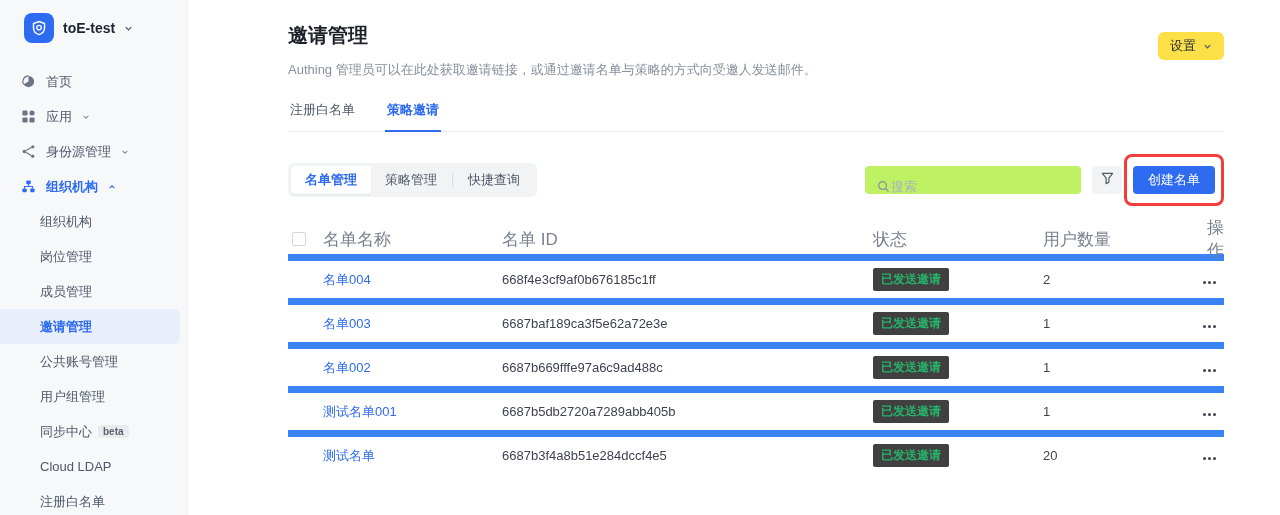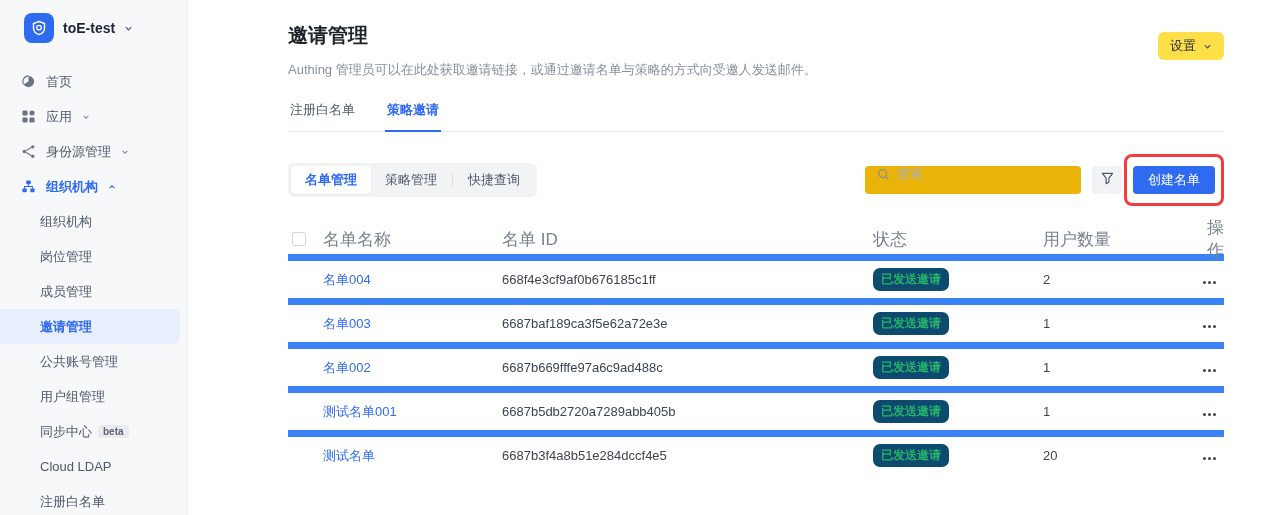--- a/index.html
+++ b/index.html
@@ -32,38 +32,38 @@
   .tabs { display:flex; gap:28px; margin-top:16px; border-bottom:1px solid #e8eaee; }
   .tab { font-size:13px; color:#4e5969; padding:6px 2px 11px; cursor:pointer; }
   .tab.active { color:#2e6bf0; font-weight:bold; border-bottom:2px solid #2e6bf0; margin-bottom:-1px; }
 
   .toolbar { display:flex; justify-content:space-between; align-items:center; margin-top:31px; }
   .segmented { display:flex; align-items:center; background:#f2f3f5; border-radius:6px; padding:3px; height:34px;text-align:center; }
   .seg { font-size:13px; color:#4e5969; padding:5px 14px; border-radius:4px; cursor:pointer; line-height:18px; }
   .seg.active { background:#fff; color:#2e6bf0; font-weight:bold; box-shadow:0 1px 2px rgba(0,0,0,0.06); }
   .seg-divider { width:1px; height:14px; background:#d9dce1; margin:0 1px; }
   .toolbar-right { display:flex; align-items:center; gap:11px; }
-  .search-box { display:flex; align-items:flex-start; gap:6px; width:216px; height:28px; background:#eab308; border-radius:4px; padding:0 10px; }
+  .search-box { display:flex; align-items:flex-end; width:216px; height:28px; background:#bef264; border-radius:4px; padding:0 10px; }
   .search-box input { border:none; outline:none; background:transparent; font-size:13px; color:#272e3b; width:100%; font-family:inherit; }
   .search-box input::placeholder { color:#a9b0bc; }
   .filter-btn { width:30px; height:28px; background:#f2f3f5; border:none; border-radius:4px; display:flex; align-items:center; justify-content:center; cursor:pointer; }
   .create-wrap { position:relative; display:inline-flex; margin-right:9px; }
   .create-btn { height:28px; padding:0 15px; background:#2e6bf0; color:#fff; border:none; border-radius:4px; font-size:13px; cursor:pointer; font-family:Liberation Sans, sans-serif; }
   .red-annotation { position:absolute; left:-9px; right:-9px; top:-12px; bottom:-12px; border:3px solid #f23d3d; border-radius:8px; pointer-events:none; }
 
   
   .table { margin-top:19px; }
   .t-grid { display:grid; grid-template-columns:35px 179px 371px 170px 150px 1fr; align-items:center; }
   .thead { height:38px; font-size:17px; color:#7a828f; }
   .thead .th-action { text-align:right; }
   .checkbox { width:14px; height:14px; border:1px solid #d4d7dd; border-radius:2px; background:#fff; margin-left:4px; cursor:pointer; }
   .t-row { height:44px; border-top:7px solid #3b82f6; font-size:13px; }
   .row-name { color:#2e6bf0; cursor:pointer; }
   .row-id { color:#3d4350; }
-  .status-badge { display:inline-block; background:#0c4a6e; color:#27b26a; font-size:12px; font-weight:bold; padding:3px 8px; border-radius:7px; }
+  .status-badge { display:inline-block; background:#404040; color:#27b26a; font-size:12px; font-weight:bold; padding:3px 8px; border-radius:2px; }
   .row-users { color:#3d4350; }
   .row-action { text-align:right; padding-right:8px; cursor:pointer; }
   .dots { display:inline-flex; gap:2px; align-items:center; }
   .dots i { width:3px; height:3px; border-radius:50%; background:#3d4350; display:inline-block; }
 </style>
 </head>
 <body>
 
 <div class="app">
 

